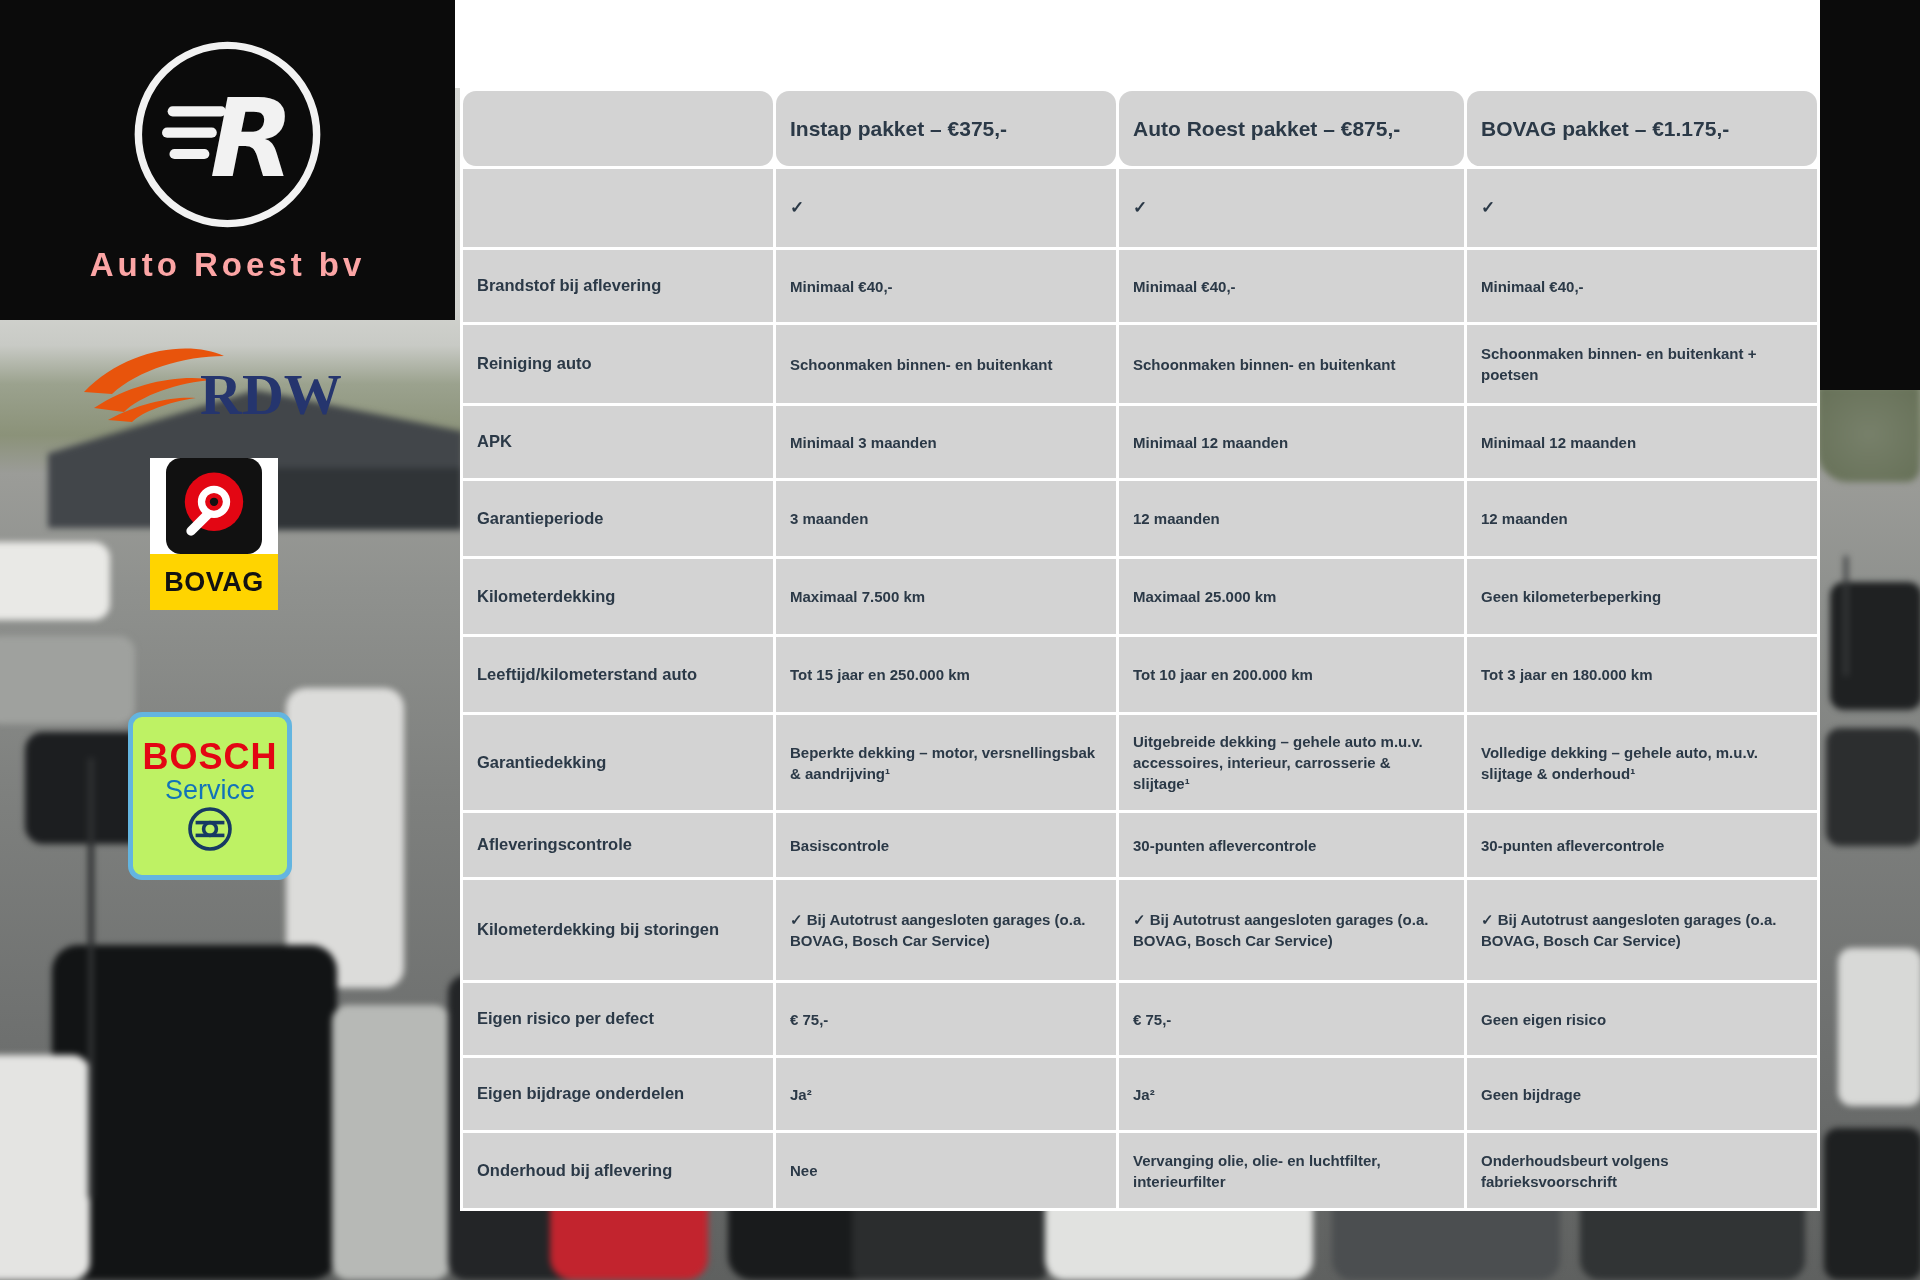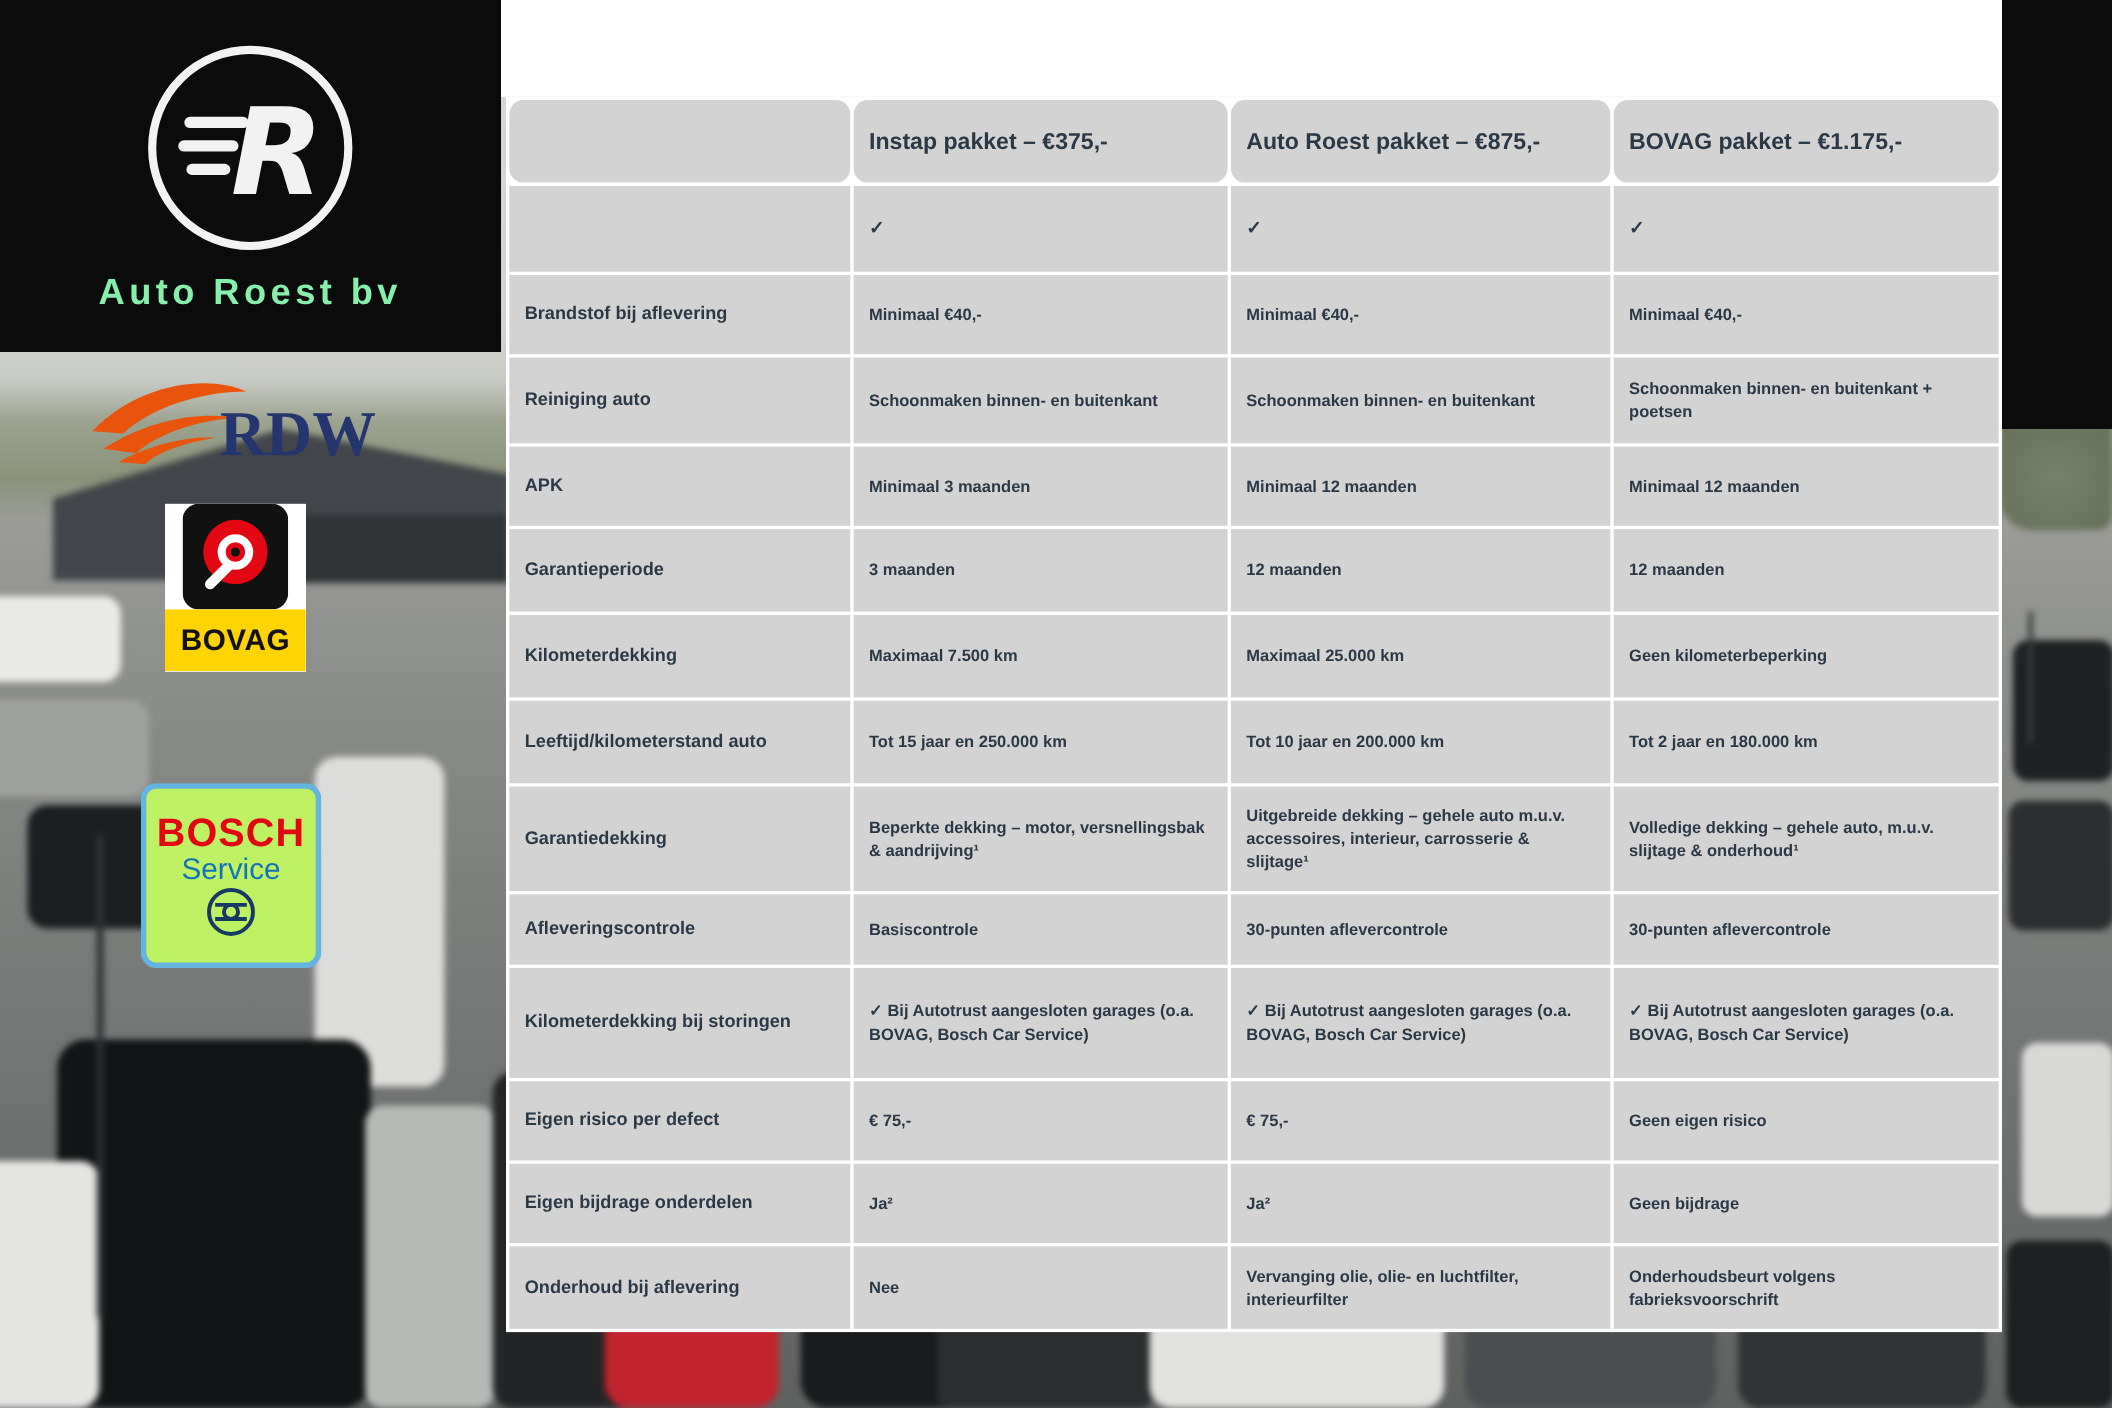--- a/index.html
+++ b/index.html
@@ -11,21 +11,21 @@
     background:linear-gradient(180deg,
       #dadbd7 0%, #d2d3cf 24%, #c8cac5 27%,
       #9ba28e 30%, #8b9279 34%, #9b9c98 37%,
       #8f918e 46%, #7e807e 62%, #6f7170 80%, #5f6160 100%);}
   .blurlayer{position:absolute;inset:0;filter:blur(3px);}
   .ph{position:absolute;}
 
   
   .brand-box{position:absolute;left:0;top:0;width:455px;height:320px;background:#0b0b0b;
     z-index:2;display:flex;flex-direction:column;align-items:center;justify-content:center;gap:14px;}
-  .brand-name{color:#86efac;font-size:33px;font-weight:700;letter-spacing:4px;}
+  .brand-name{color:#fca5a5;font-size:33px;font-weight:700;letter-spacing:4px;}
 
   .top-strip{position:absolute;left:455px;top:0;width:1365px;height:88px;background:#ffffff;z-index:2;}
   .top-right-box{position:absolute;left:1820px;top:0;width:100px;height:390px;background:#0b0b0b;z-index:2;}
 
   
   .rdw{position:absolute;left:78px;top:330px;width:266px;height:102px;z-index:4;}
   .bovag{position:absolute;left:150px;top:458px;width:128px;height:152px;z-index:4;
     background:#ffffff;display:flex;flex-direction:column;overflow:hidden;}
   .bovag-top{flex:1;display:flex;align-items:center;justify-content:center;background:#ffffff;}
   .bovag-band{height:60px;background:#ffd400;color:#121212;display:flex;align-items:center;
@@ -162,21 +162,21 @@
     <div class="cell val">12 maanden</div>
 
     <div class="cell lbl">Kilometerdekking</div>
     <div class="cell val">Maximaal 7.500 km</div>
     <div class="cell val">Maximaal 25.000 km</div>
     <div class="cell val">Geen kilometerbeperking</div>
 
     <div class="cell lbl">Leeftijd/kilometerstand auto</div>
     <div class="cell val">Tot 15 jaar en 250.000 km</div>
     <div class="cell val">Tot 10 jaar en 200.000 km</div>
-    <div class="cell val">Tot 2 jaar en 180.000 km</div>
+    <div class="cell val">Tot 3 jaar en 180.000 km</div>
 
     <div class="cell lbl">Garantiedekking</div>
     <div class="cell val">Beperkte dekking – motor, versnellingsbak &amp; aandrijving¹</div>
     <div class="cell val">Uitgebreide dekking – gehele auto m.u.v. accessoires, interieur, carrosserie &amp; slijtage¹</div>
     <div class="cell val">Volledige dekking – gehele auto, m.u.v. slijtage &amp; onderhoud¹</div>
 
     <div class="cell lbl">Afleveringscontrole</div>
     <div class="cell val">Basiscontrole</div>
     <div class="cell val">30-punten aflevercontrole</div>
     <div class="cell val">30-punten aflevercontrole</div>

